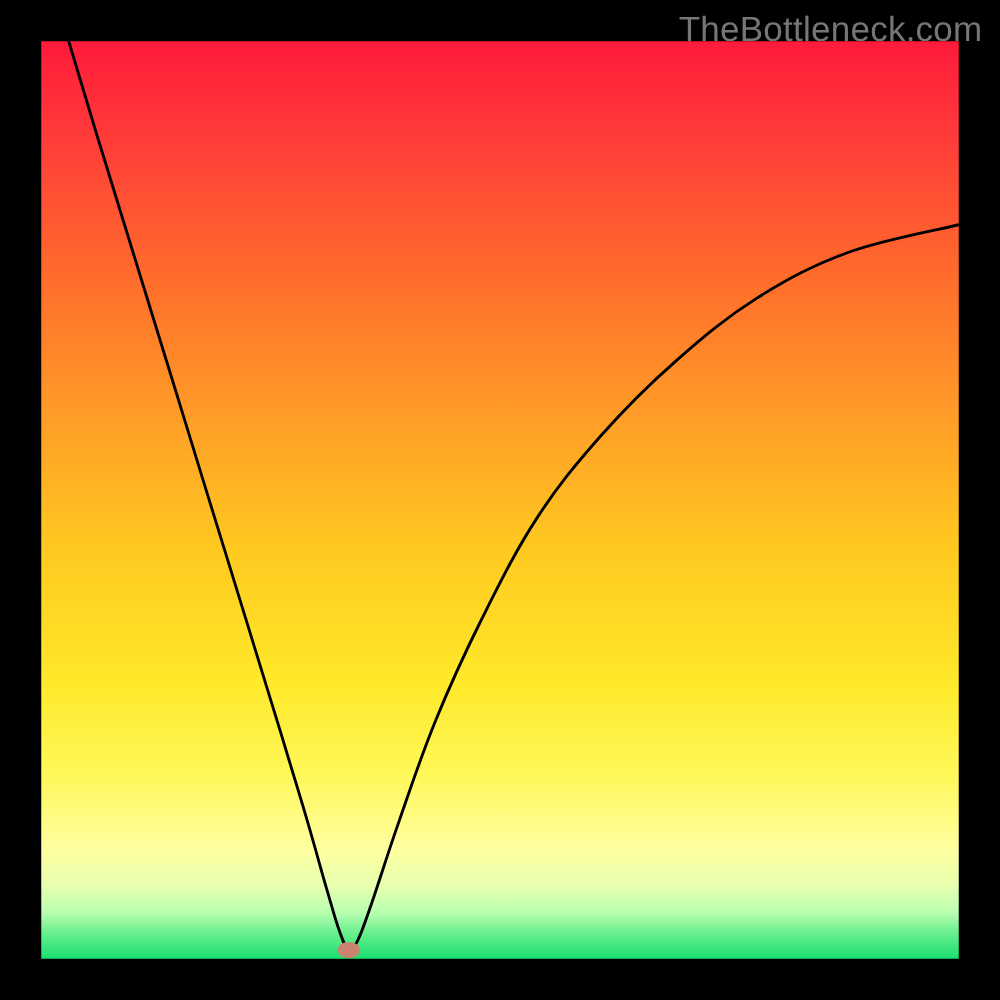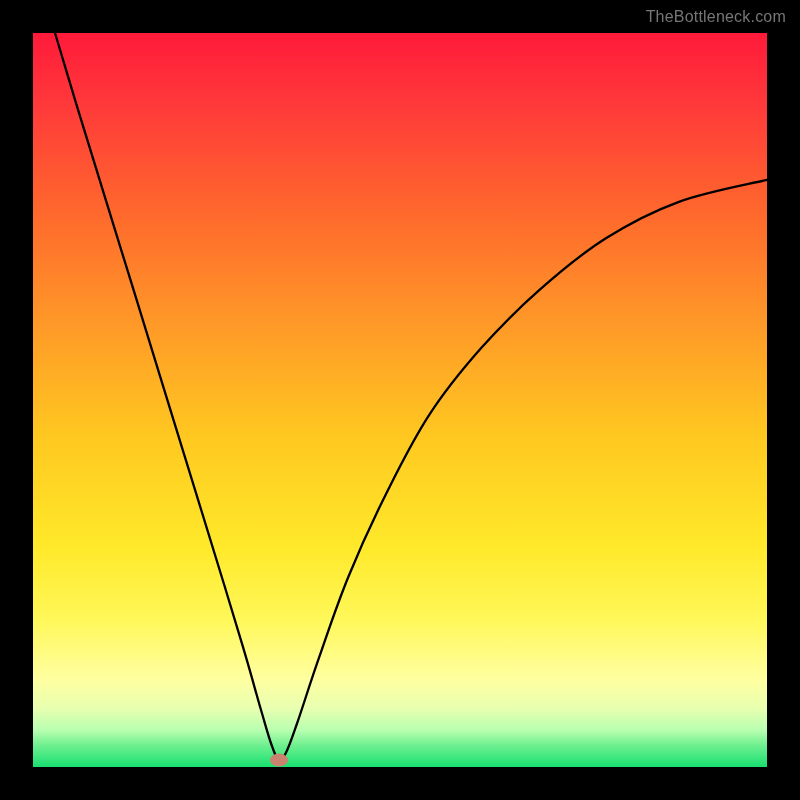--- a/index.html
+++ b/index.html
@@ -54,21 +54,21 @@
     height: 13px;
     border-radius: 50%;
     background: #c9836f;
     transform: translate(-50%, -50%);
   }
   .watermark {
     position: absolute;
     top: 8px;
     right: 14px;
     color: #767676;
-    font-size: 16px;
+    font-size: 28px;
     letter-spacing: 0.2px;
     font-weight: 500;
   }
 </style>
 </head>
 <body>
 
 <div class="watermark">TheBottleneck.com</div>
 
 <div class="frame">

